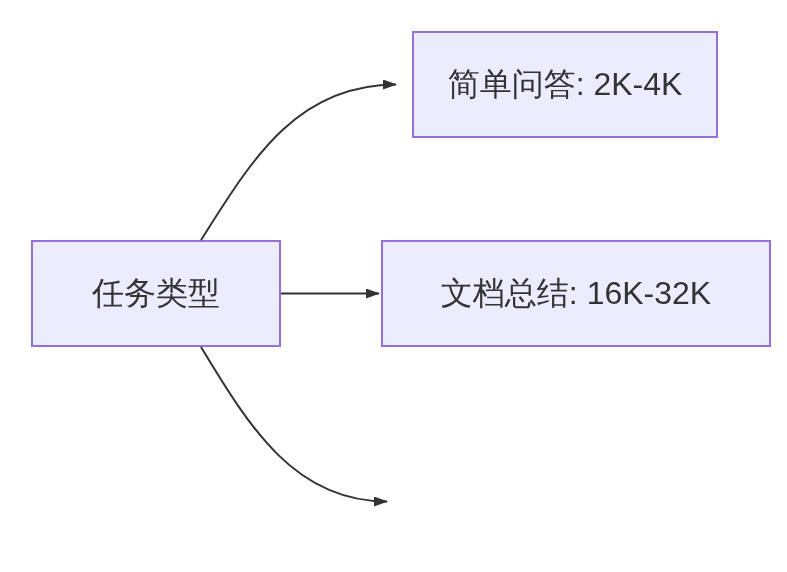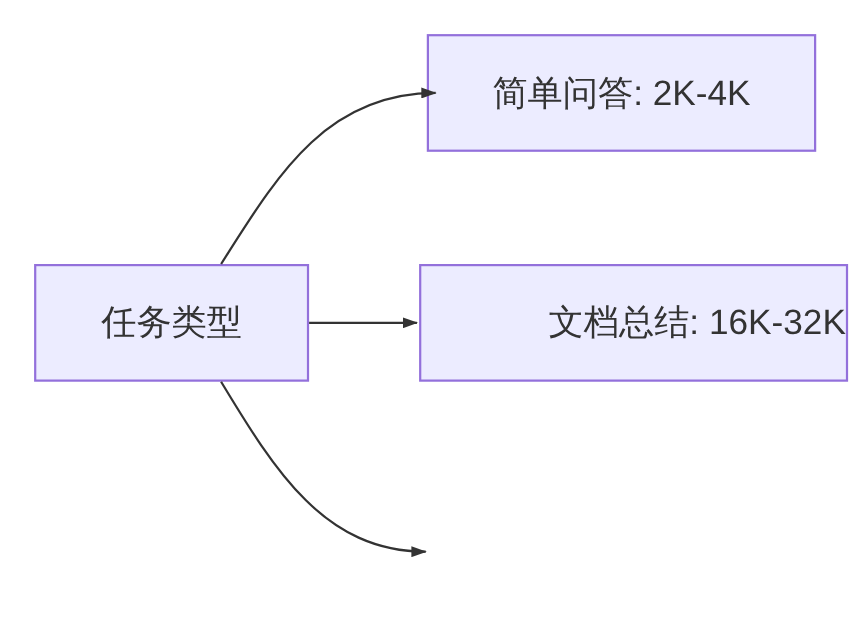--- a/index.html
+++ b/index.html
@@ -23,22 +23,22 @@
     display: flex;
     align-items: center;
     justify-content: center;
     color: #333333;
     font-size: 32px;
     line-height: 1.2;
     white-space: nowrap;
     text-align: center;
   }
   .node-root   { left: 31px;  top: 240px; width: 250px; height: 107px; }
-  .node-top    { left: 388px; top: 31px;  width: 354px; height: 107px; }
-  .node-middle { left: 381px; top: 240px; width: 390px; height: 107px; justify-content: flex-end; }
+  .node-top    { left: 412px; top: 31px;  width: 306px; height: 107px; }
+  .node-middle { left: 381px; top: 240px; width: 390px; height: 107px; }
   .node-bottom { left: 389px; top: 448px; width: 373px; height: 107px; }
   .edge-layer {
     position: absolute;
     left: 0;
     top: 0;
     width: 787px;
     height: 572px;
     pointer-events: none;
   }
   .edge {

